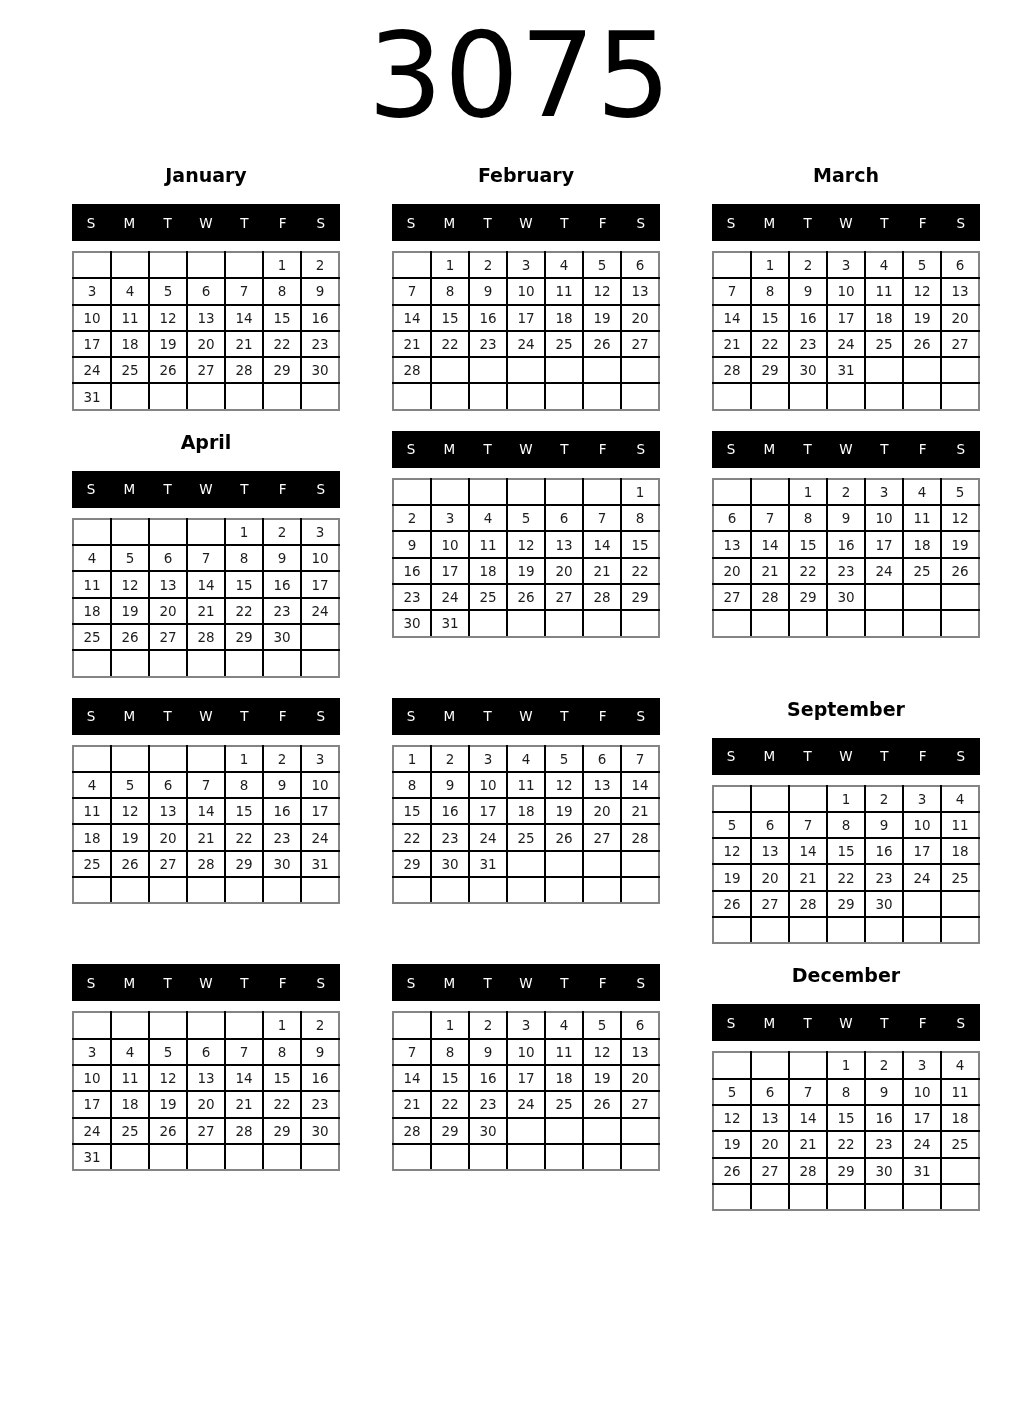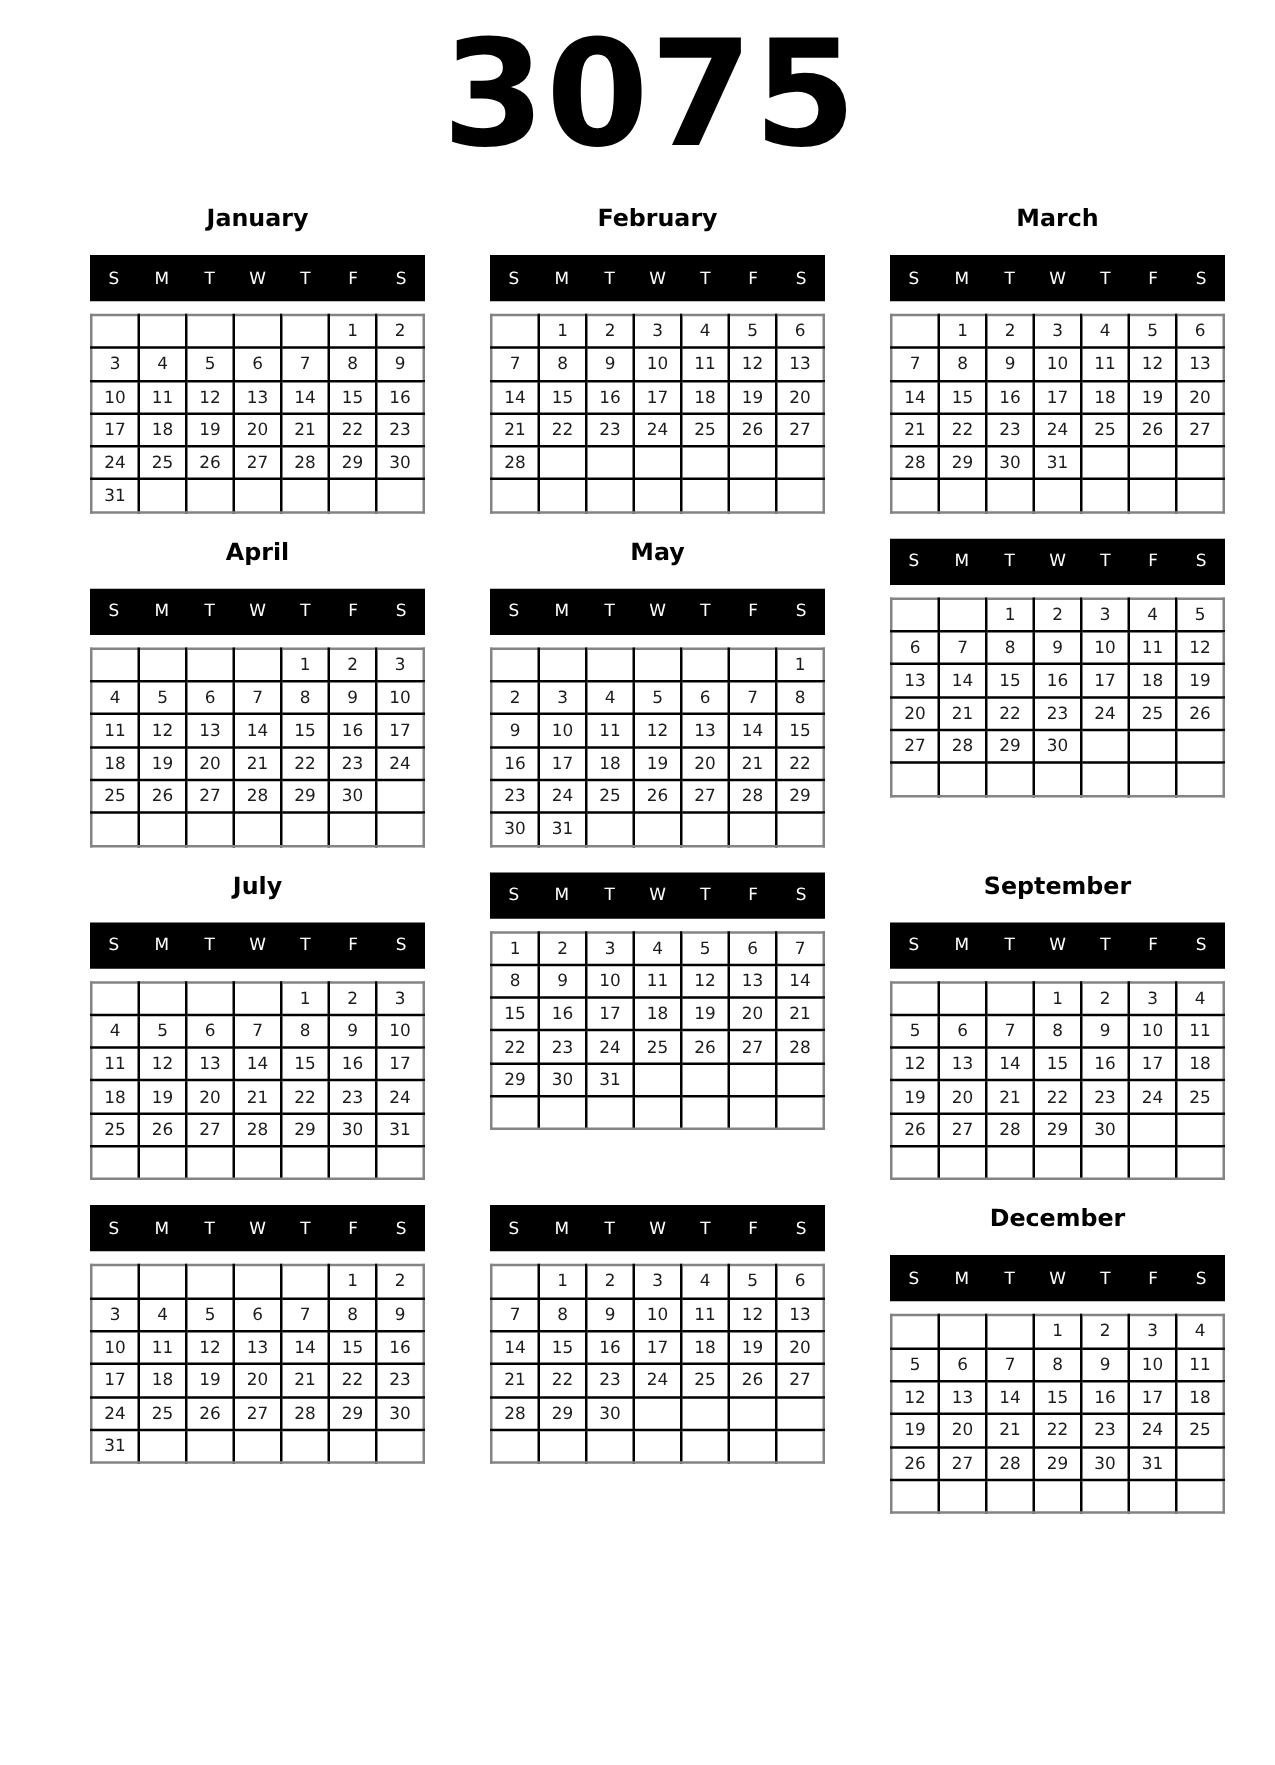--- a/index.html
+++ b/index.html
@@ -13,21 +13,21 @@
   *{box-sizing:border-box;}
   html,body{margin:0;padding:0;background:#ffffff;}
   body{
     width:1020px;height:1412px;
     font-family:"DejaVu Sans","Liberation Sans",sans-serif;
     overflow:hidden;
   }
   .year-title{
     height:150px;
     display:flex;align-items:center;justify-content:center;
-    font-size:118px;font-weight:bold;color:var(--title-text);
+    font-size:118px;font-weight:normal;color:var(--title-text);
     letter-spacing:1px;
     padding-left:20px;
   }
   .calendar-grid{
     margin-top:14px;
     padding:0 40px;
     display:grid;
     grid-template-columns:repeat(3,1fr);
     column-gap:20px;
     row-gap:20px;
@@ -355,21 +355,20 @@
             <td></td>
             <td></td>
             <td></td>
             <td></td>
           </tr>
         </tbody>
     </table>
   </div>
 
   <div class="month">
-    <h2 class="month-title">May</h2>
     <div class="weekday-header">
         <span class="weekday-label">S</span>
         <span class="weekday-label">M</span>
         <span class="weekday-label">T</span>
         <span class="weekday-label">W</span>
         <span class="weekday-label">T</span>
         <span class="weekday-label">F</span>
         <span class="weekday-label">S</span>
       </div>
     <table class="month-table">
@@ -496,21 +495,20 @@
             <td></td>
             <td></td>
             <td></td>
             <td></td>
           </tr>
         </tbody>
     </table>
   </div>
 
   <div class="month">
-    <h2 class="month-title">July</h2>
     <div class="weekday-header">
         <span class="weekday-label">S</span>
         <span class="weekday-label">M</span>
         <span class="weekday-label">T</span>
         <span class="weekday-label">W</span>
         <span class="weekday-label">T</span>
         <span class="weekday-label">F</span>
         <span class="weekday-label">S</span>
       </div>
     <table class="month-table">

